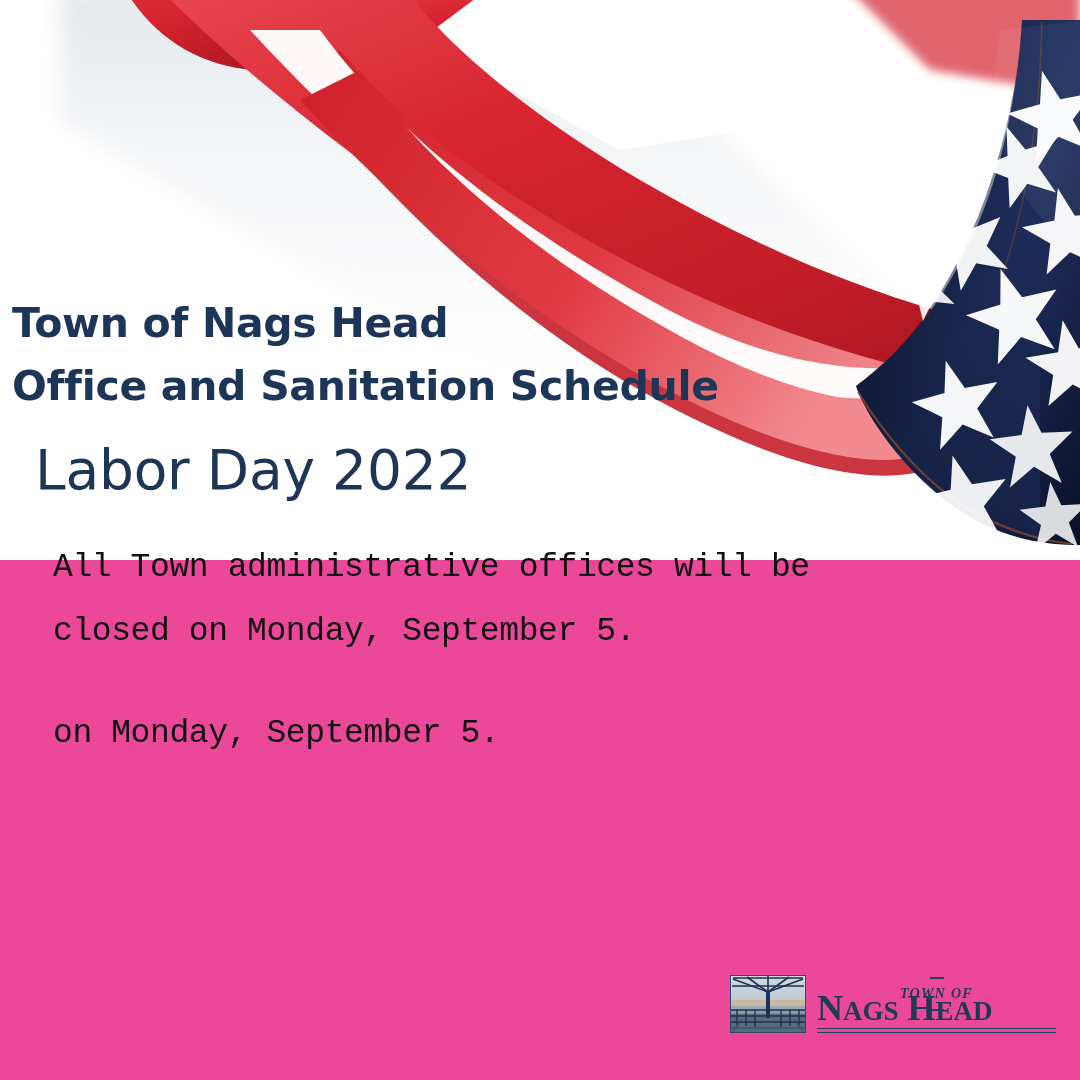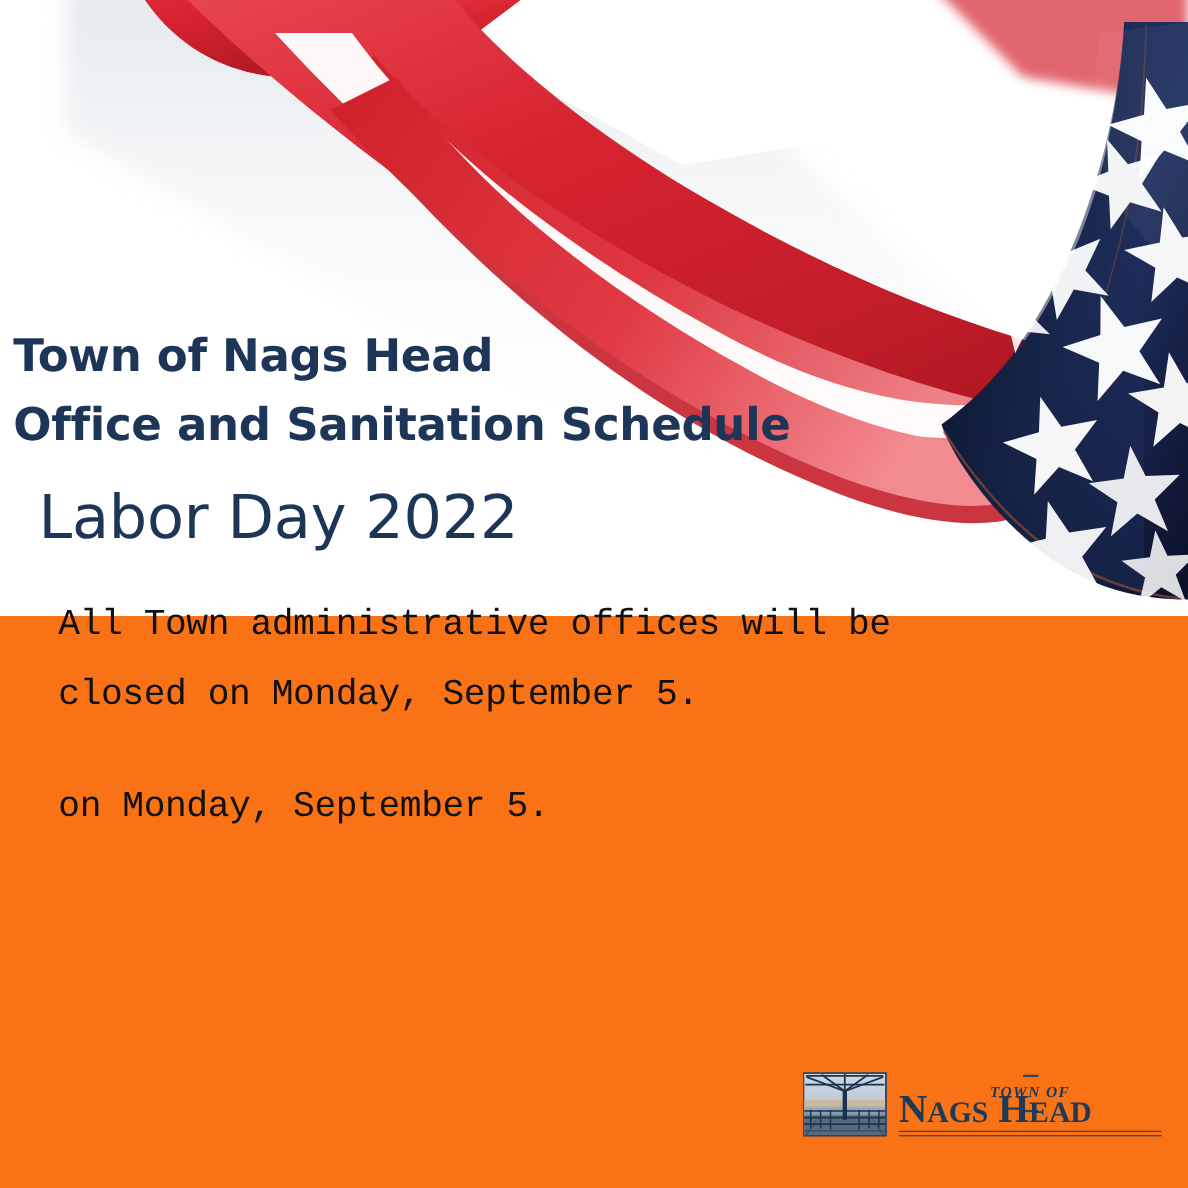--- a/index.html
+++ b/index.html
@@ -5,21 +5,21 @@
 <style>
   html, body {
     margin: 0;
     padding: 0;
     background: #ffffff;
   }
   #poster {
     position: relative;
     width: 1080px;
     height: 1080px;
-    background: #f97316;
+    background: #ec4899;
     overflow: hidden;
     font-family: "DejaVu Sans", sans-serif;
   }
 
   
   .flag-photo {
     position: absolute;
     left: 0; top: 0;
     width: 1080px;
     height: 560px;

